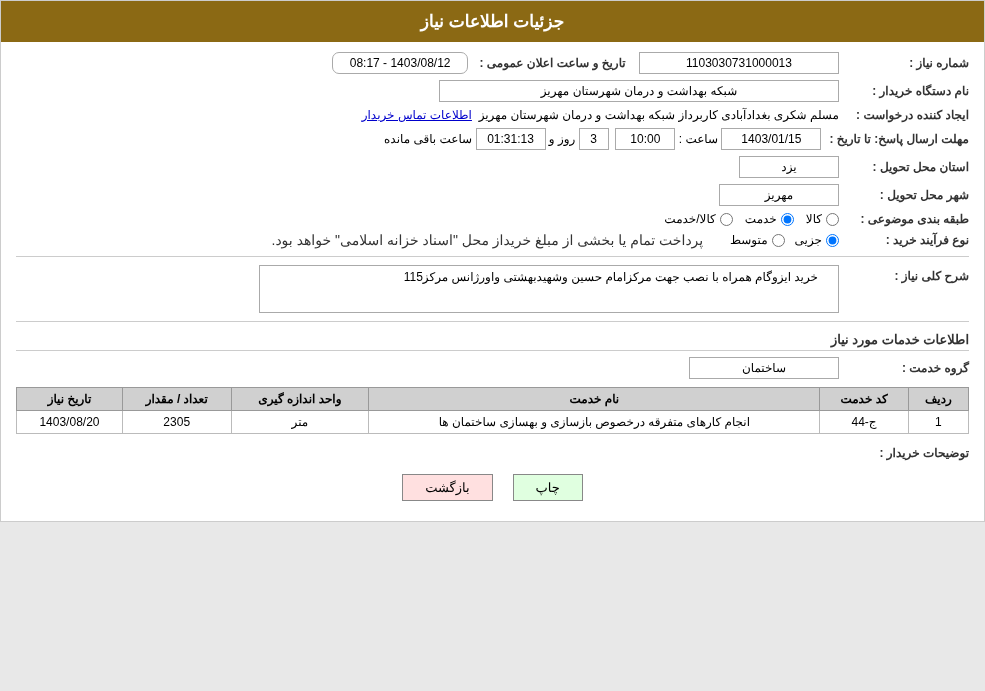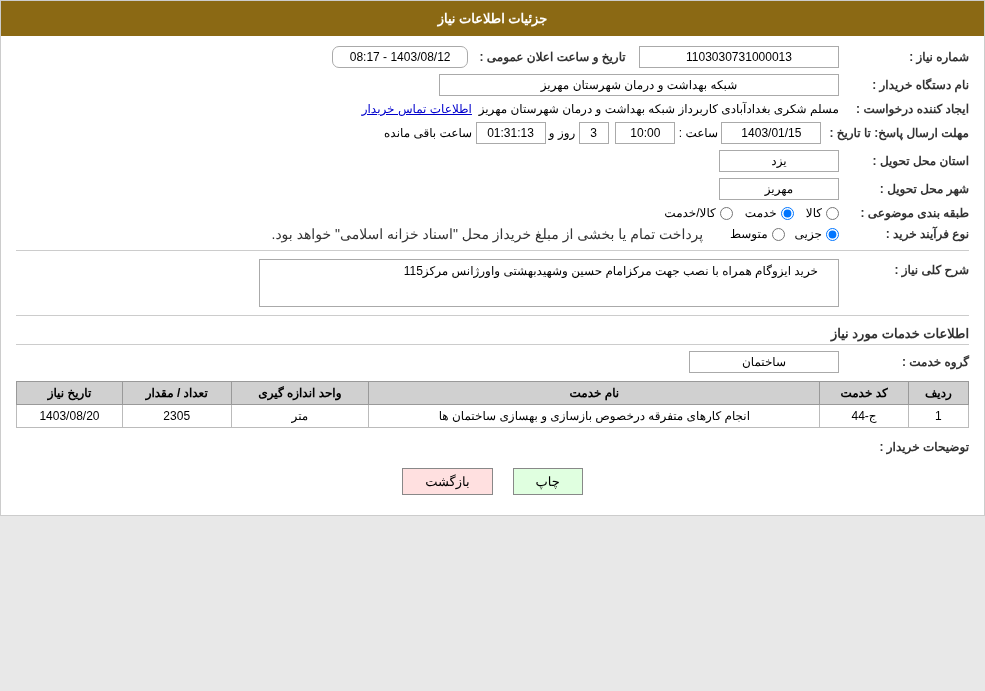--- a/index.html
+++ b/index.html
@@ -13,21 +13,21 @@
       max-width: 985px;
       margin: 0 auto;
       background: #fff;
       border: 1px solid #ccc;
     }
     .page-header {
       background: #8b6914;
       color: #fff;
       text-align: center;
       padding: 10px 0;
-      font-size: 13px;
+      font-size: 17px;
       font-weight: bold;
     }
     .content {
       padding: 10px 15px;
     }
     .form-row {
       display: flex;
       align-items: center;
       margin-bottom: 6px;
       direction: rtl;
@@ -199,21 +199,21 @@
       &nbsp;
       <span>روز و</span>
       &nbsp;
       <span class="field-box" style="width:70px; text-align:center;">01:31:13</span>
       &nbsp;
       <span>ساعت باقی مانده</span>
     </div>
 
     <div class="form-row">
       <span class="label">استان محل تحویل :</span>
-      <span class="field-box" style="width:120px; text-align:center;">یزد</span>
+      <span class="field-box" style="width:100px; text-align:center;">یزد</span>
     </div>
 
     <div class="form-row">
       <span class="label">شهر محل تحویل :</span>
       <span class="field-box" style="width:120px; text-align:center;">مهریز</span>
     </div>
 
     <div class="form-row">
       <span class="label">طبقه بندی موضوعی :</span>
       <div class="radio-group">

